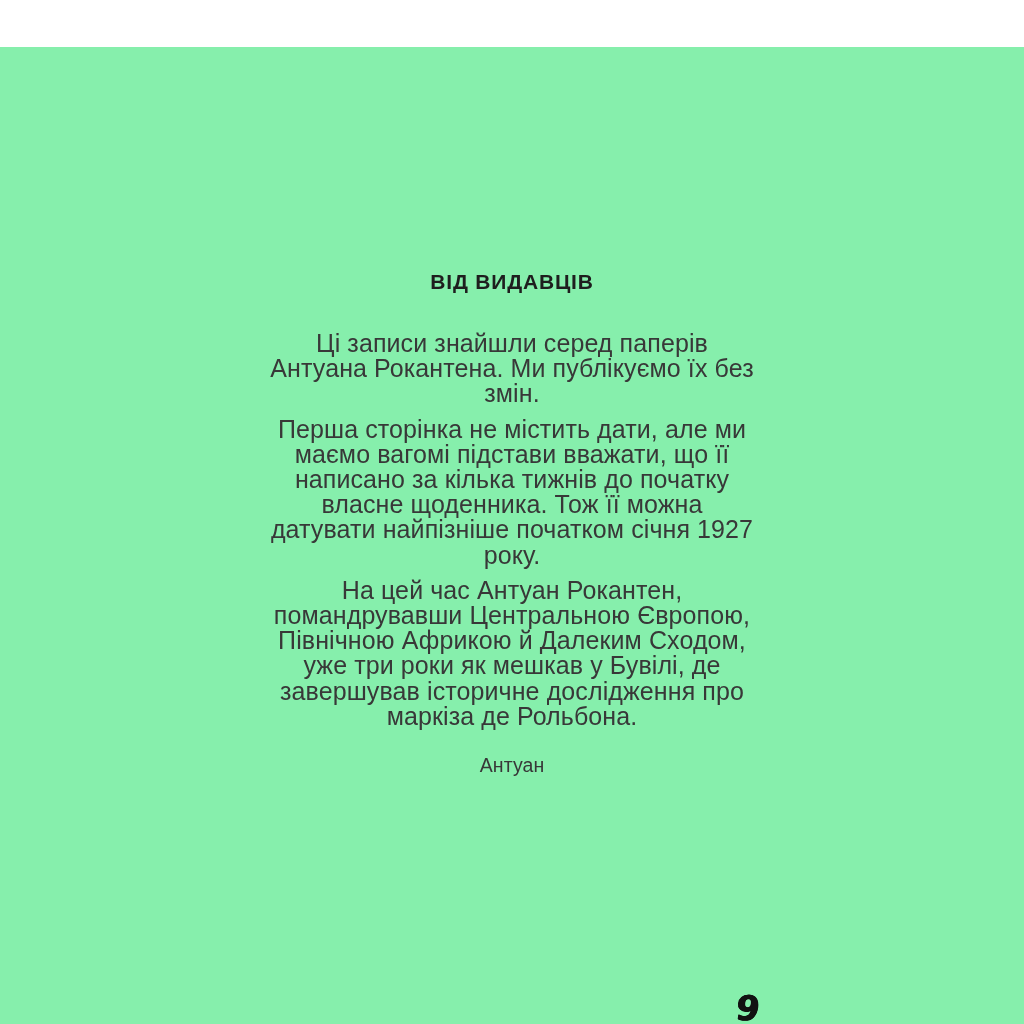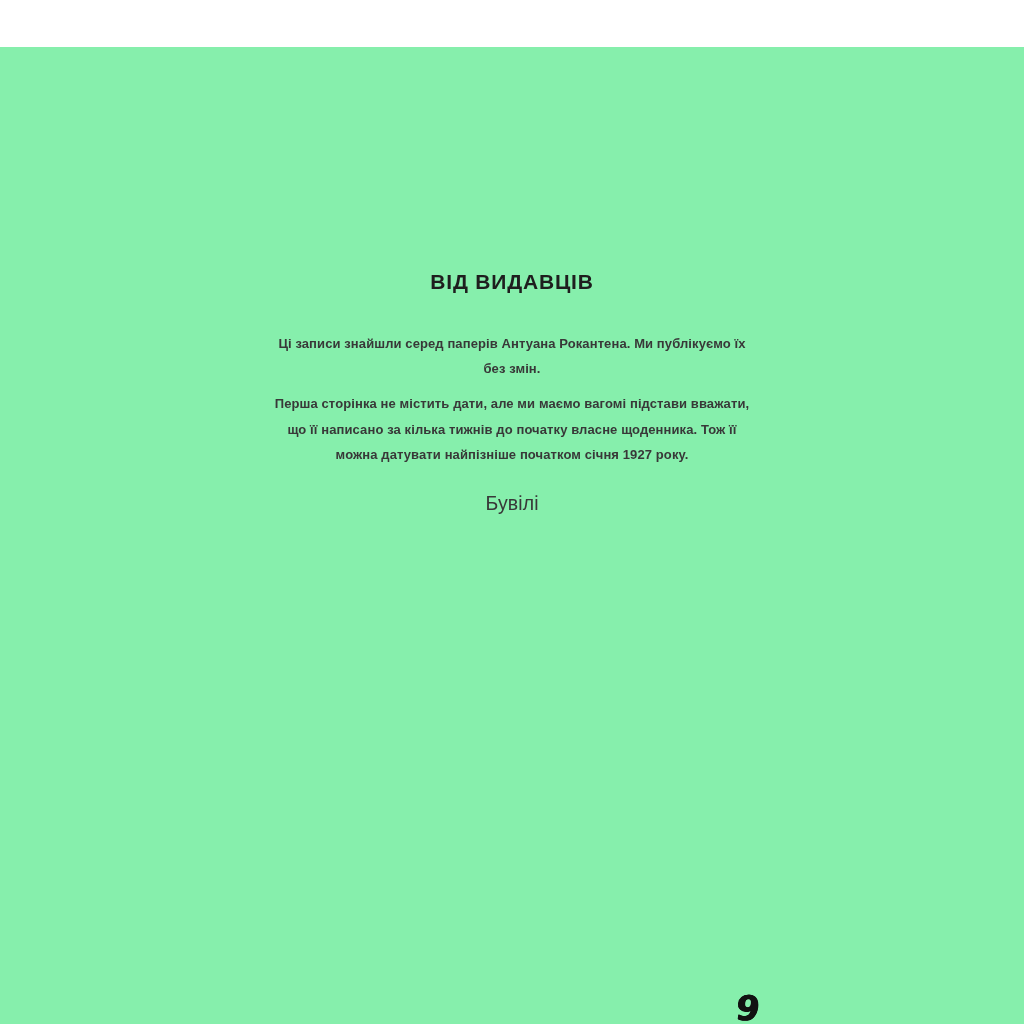--- a/index.html
+++ b/index.html
@@ -27,23 +27,23 @@
   }
   .chapter-title {
     font-size: 21px;
     font-weight: bold;
     letter-spacing: 0.8px;
     color: #1e1e1e;
     margin: 0 0 36px 0;
     line-height: 26px;
   }
   .para {
-    font-size: 13px;
+    font-size: 25px;
     line-height: 25.2px;
-    font-weight: 700;
+    font-weight: 400;
     color: #383838;
     margin: 0 0 10px 0;
     letter-spacing: 0.1px;
   }
   .signature {
     font-size: 19.5px;
     line-height: 25px;
     color: #383838;
     margin-top: 24px;
     letter-spacing: 0.1px;
@@ -69,20 +69,21 @@
 <div class="book-page">
 
   <div class="content">
 
     <h1 class="chapter-title">ВІД ВИДАВЦІВ</h1>
 
     <p class="para">Ці записи знайшли серед паперів Антуана Рокантена. Ми публікуємо їх без змін.</p>
 
     <p class="para">Перша сторінка не містить дати, але ми маємо вагомі підстави вважати, що її написано за кілька тижнів до початку власне щоденника. Тож її можна датувати найпізніше початком січня 1927 року.</p>
 
+    <p class="para">На цей час Антуан Рокантен, помандрувавши Центральною Європою, Північною Африкою й Далеким Сходом, уже три роки як мешкав у Бувілі, де завершував історичне дослідження про маркіза де Рольбона.</p>
 
-    <div class="signature">Бувілі</div>
+    <div class="signature">Антуан</div>
 
   </div>
 
   <div class="page-number">9</div>
 
 </div>
 
 </body></html>

